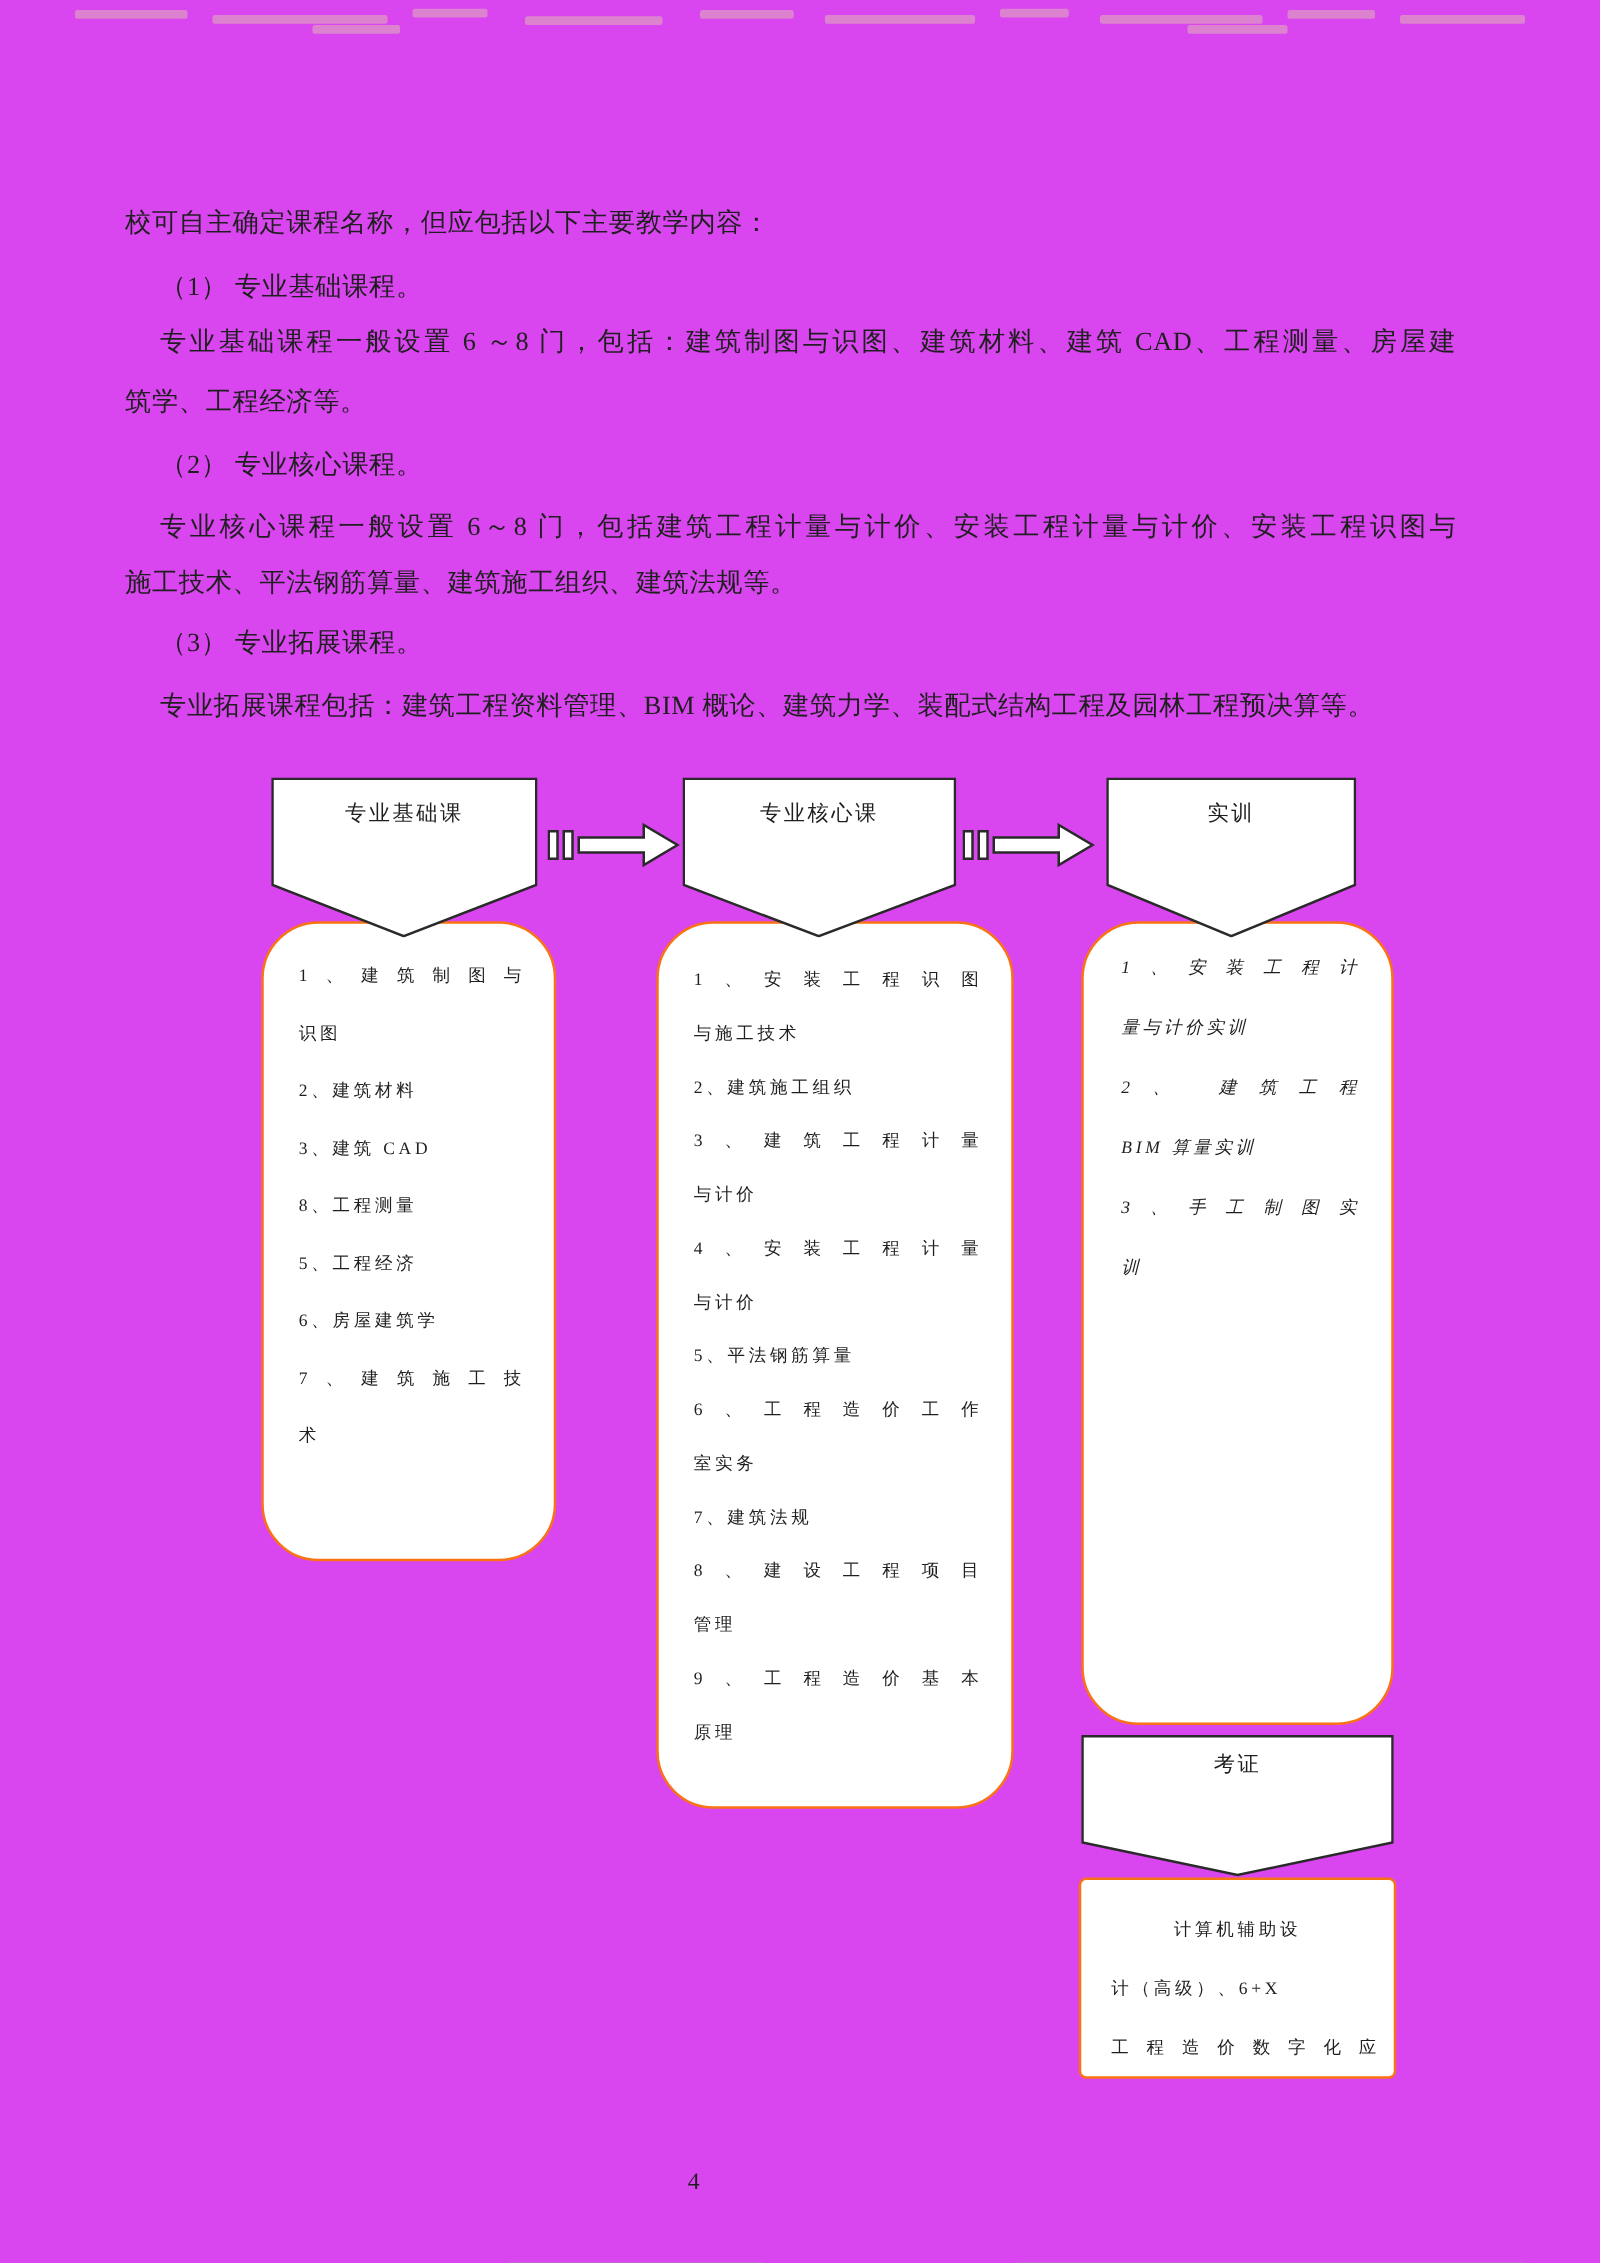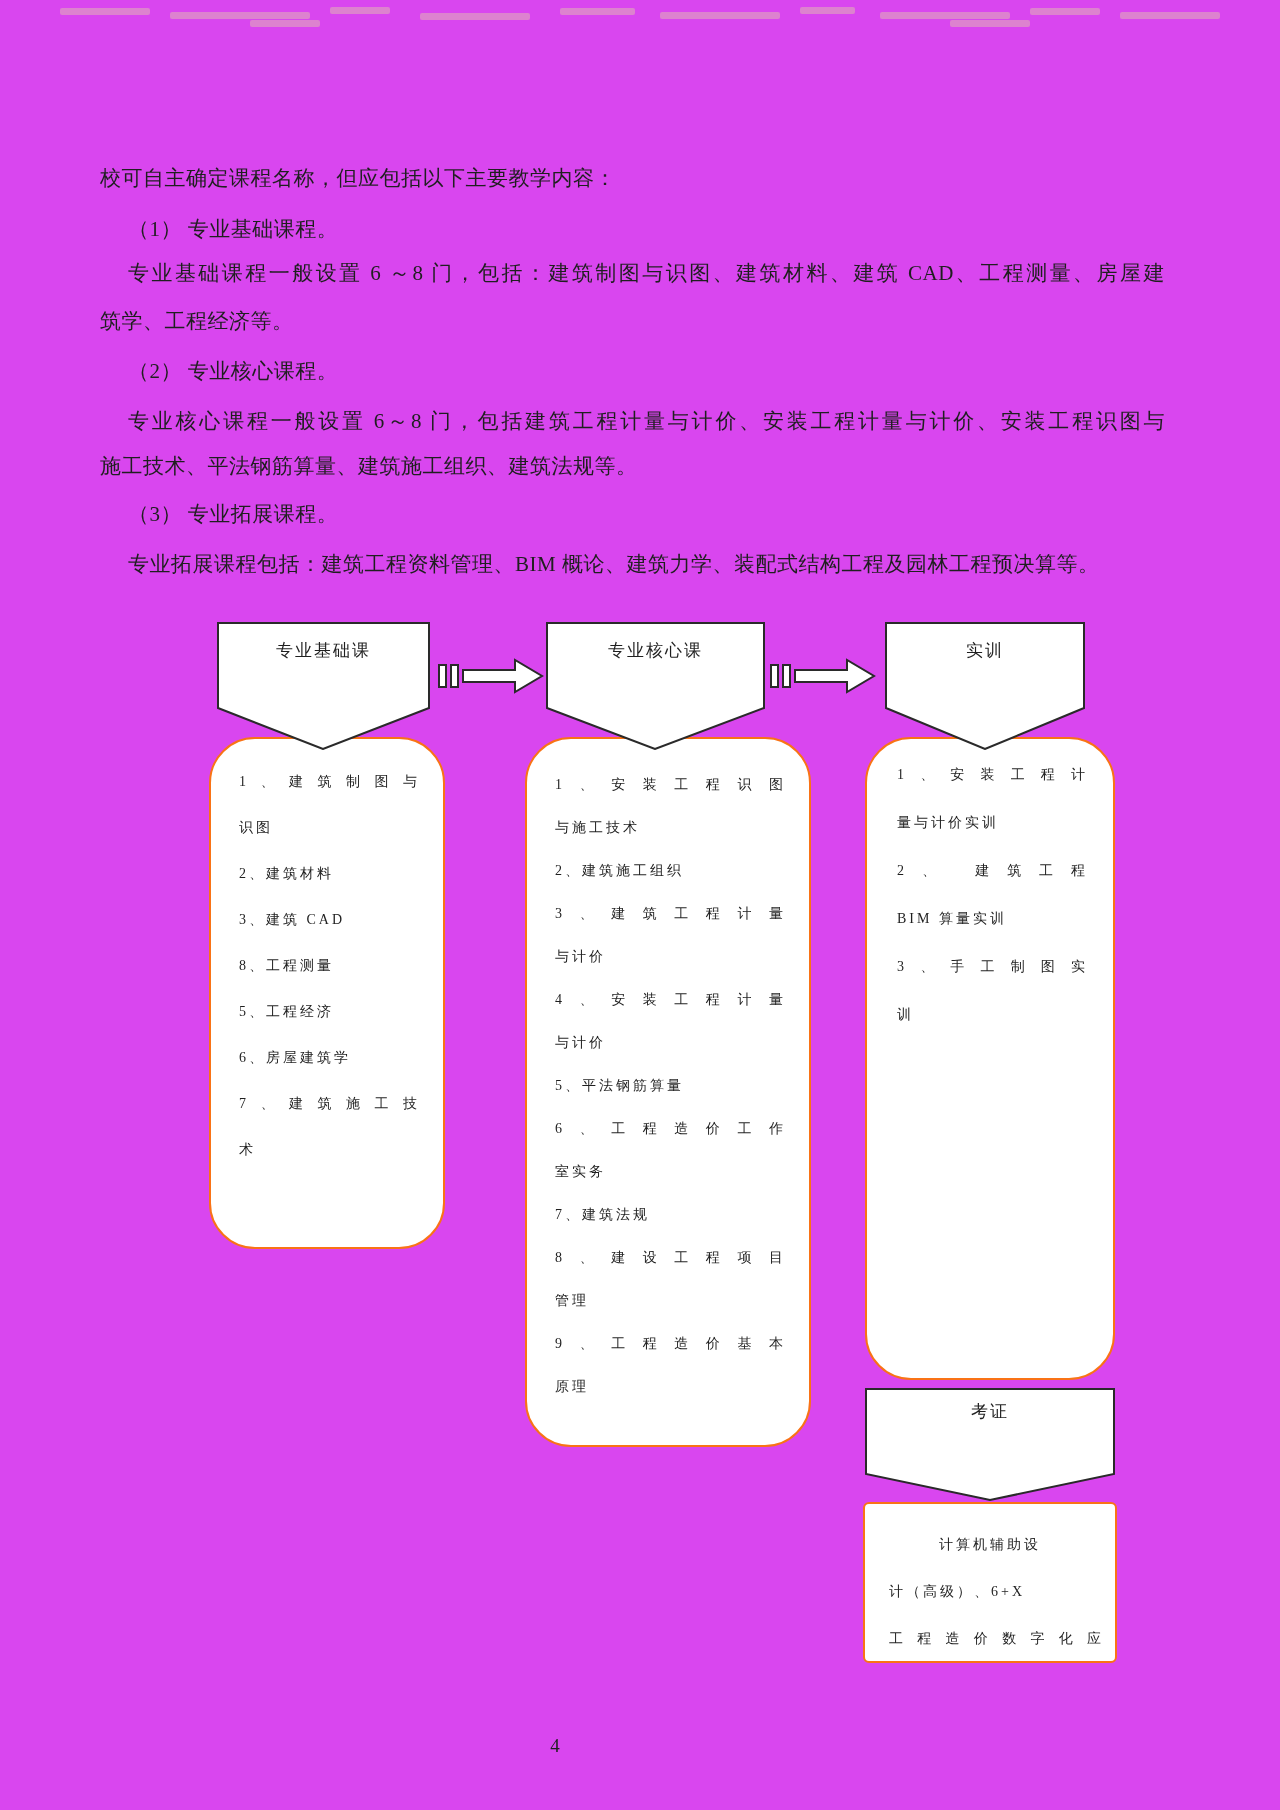--- a/index.html
+++ b/index.html
@@ -34,21 +34,21 @@
   .flowbox{
     position:absolute;background:#ffffff;border:2px solid #f97316;border-radius:46px;
     box-sizing:border-box;font-size:14px;
   }
   .flowbox .ln{letter-spacing:3px;}
   .flowbox .ln.sp{text-align:justify;text-align-last:justify;letter-spacing:0;}
   #box-basic{left:209px;top:737px;width:236px;height:512px;padding:20px 26px 0 28px;}
   #box-basic .ln{line-height:46px;}
   #box-core{left:525px;top:737px;width:286px;height:710px;padding:24px 26px 0 28px;}
   #box-core .ln{line-height:43px;}
-  #box-train{left:865px;top:737px;width:250px;height:643px;padding:12px 28px 0 30px;}
+  #box-train{left:865px;top:737px;width:250px;height:643px;padding:12px 28px 0 30px;font-style:italic;}
   #box-train .ln{line-height:48px;}
   #box-exam{left:863px;top:1502px;width:254px;height:161px;border-radius:6px;padding:17px 14px 0 24px;}
   #box-exam .ln{line-height:47px;}
   #box-exam .ln.indent1{text-indent:50px;}
 
   .pent{position:absolute;}
   .pent polygon,.arrow rect,.arrow polygon{fill:#ffffff;stroke:#2a2a2a;stroke-width:2;}
   .pent-label{
     position:absolute;text-align:center;font-size:17px;letter-spacing:2px;
     line-height:26px;

